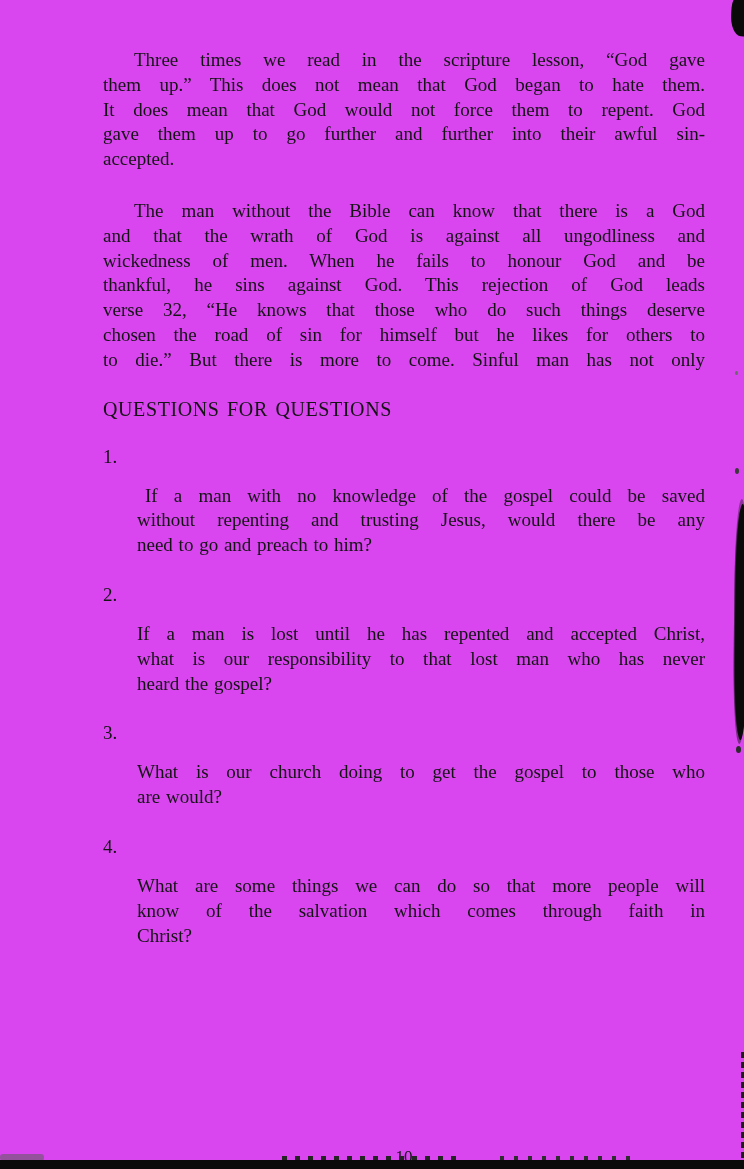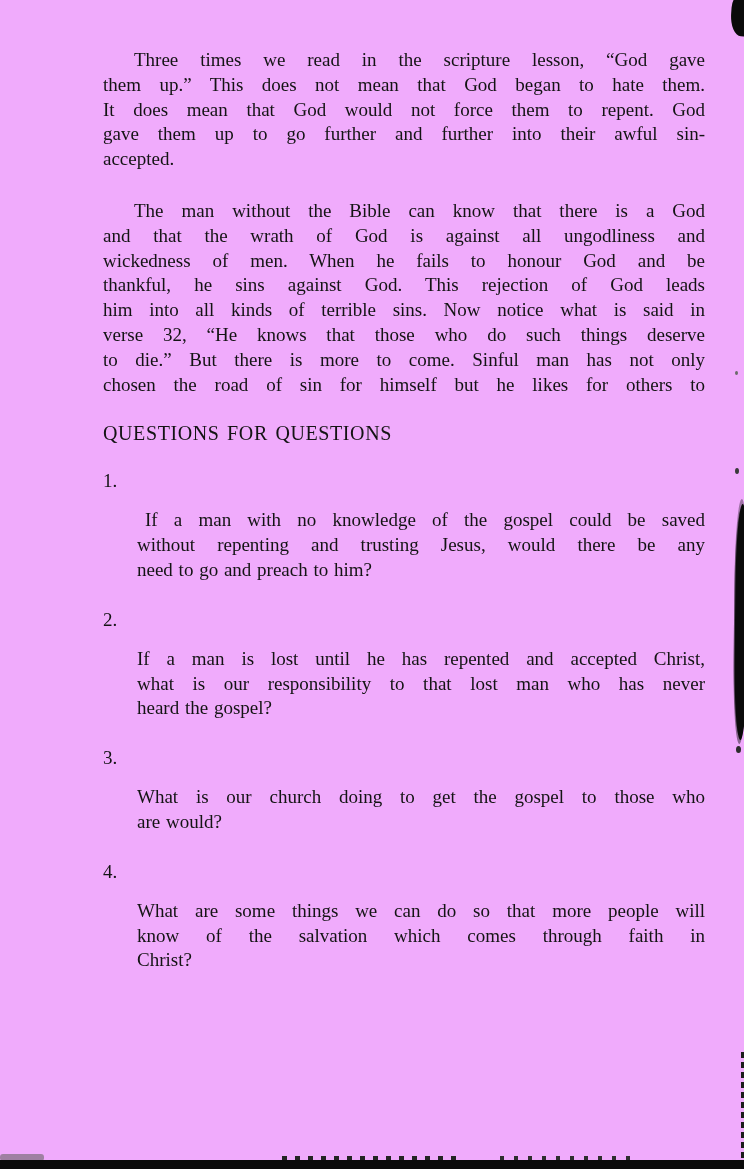--- a/index.html
+++ b/index.html
@@ -1,20 +1,20 @@
 <!DOCTYPE html>
 <html><head>
 <meta charset="utf-8">
 <style>
   html, body { margin: 0; padding: 0; background: #ffffff; }
   .page {
     position: relative;
     width: 744px;
     height: 1169px;
-    background: #f0abfc;
+    background: #d946ef;
     overflow: hidden;
     font-family: "Liberation Serif", "DejaVu Serif", serif;
     color: #141414;
   }
   .content {
     position: absolute;
     left: 103px;
     top: 48px;
     width: 602px;
   }
@@ -97,24 +97,23 @@
       <div class="line">It does mean that God would not force them to repent.  God</div>
       <div class="line">gave them up to go further and further into their awful sin-</div>
       <div class="line last">accepted.</div>
     </div>
 
     <div class="para" style="margin-bottom:24px">
       <div class="line first">The man without the Bible can know that there is a God</div>
       <div class="line">and that the wrath of God is against all ungodliness and</div>
       <div class="line">wickedness of men.  When he fails to honour God and be</div>
       <div class="line">thankful, he sins against God.  This rejection of God leads</div>
-      <div class="line">him into all kinds of terrible sins.  Now notice what is said in</div>
       <div class="line">verse 32, “He knows that those who do such things deserve</div>
+      <div class="line">chosen the road of sin for himself but he likes for others to</div>
       <div class="line">to die.”  But there is more to come.  Sinful man has not only</div>
-      <div class="line">chosen the road of sin for himself but he likes for others to</div>
     </div>
 
     <div class="heading">QUESTIONS FOR QUESTIONS</div>
 
     <div class="question">
       <div class="q-num">1.</div>
       <div class="q-body">
         <div class="line q1-first">If a man with no knowledge of the gospel could be saved</div>
         <div class="line">without repenting and trusting Jesus, would there be any</div>
         <div class="line last">need to go and preach to him?</div>

